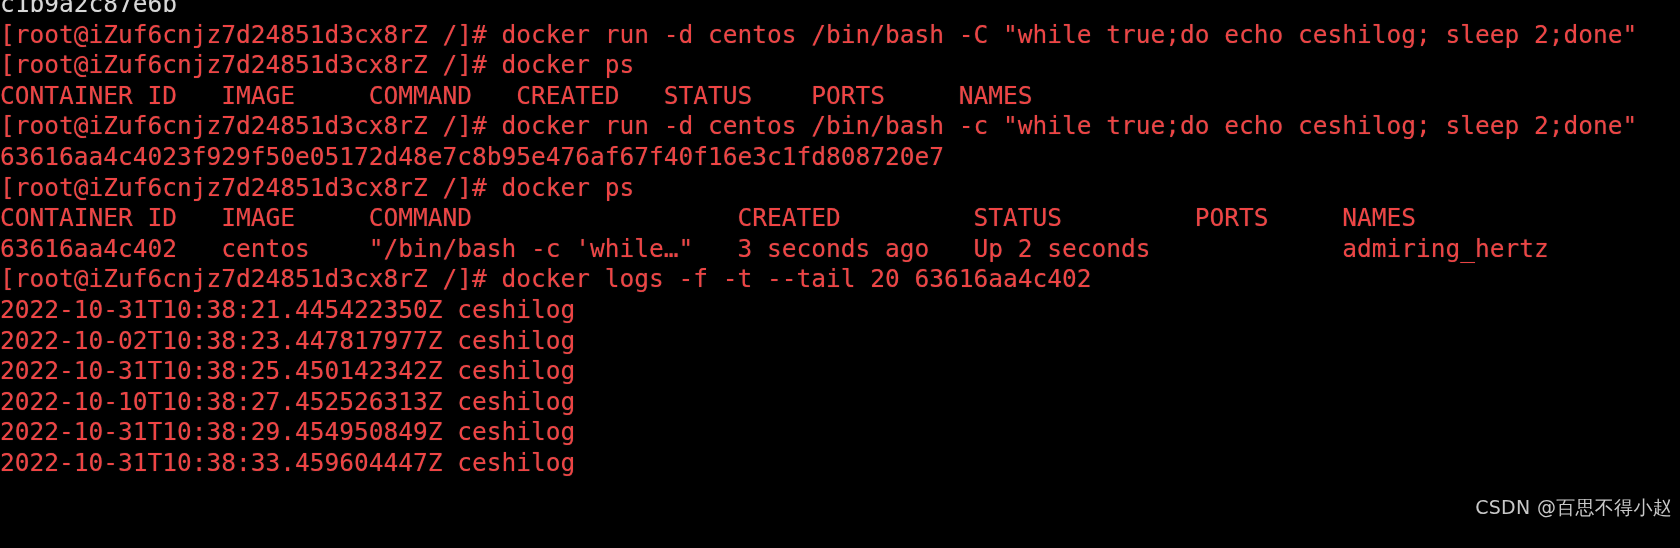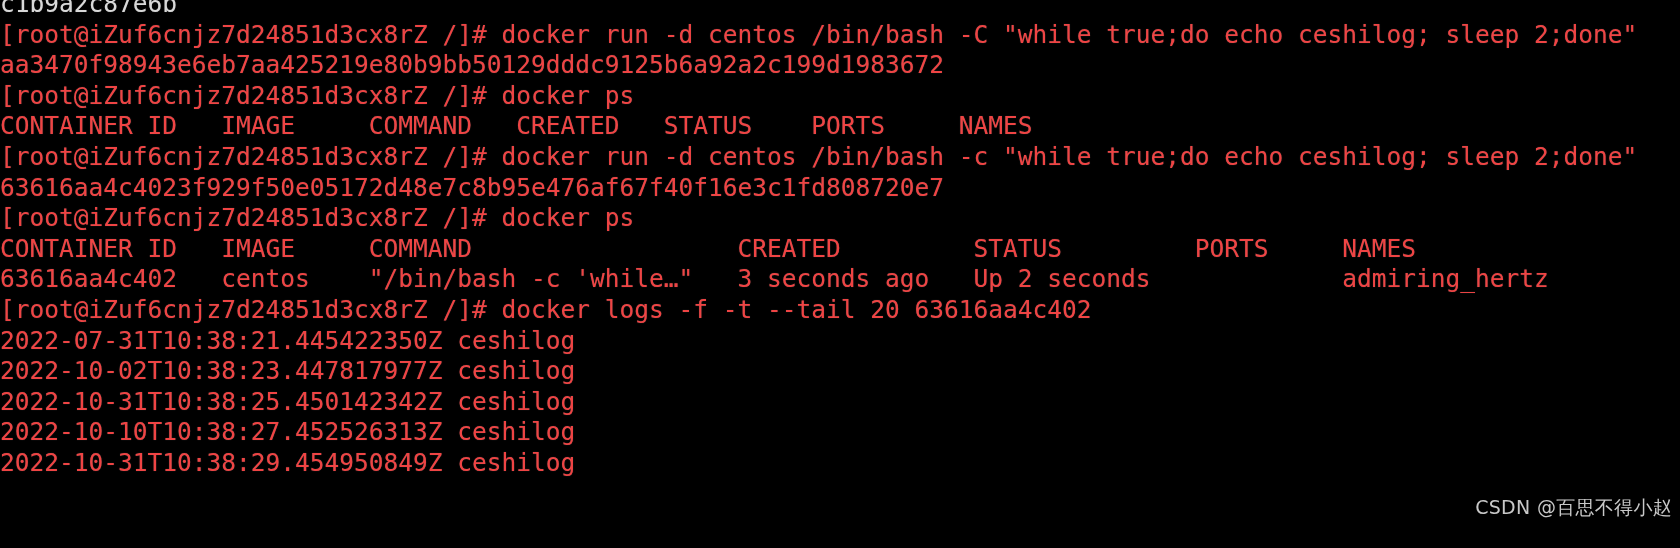--- a/index.html
+++ b/index.html
@@ -49,29 +49,29 @@
     letter-spacing: 0.3px;
   }
 </style>
 </head>
 <body>
 
 <div id="terminal">
   <div class="screen">
     <div class="line clipped-top">c1b9a2c87e6b</div>
     <div class="line">[root@iZuf6cnjz7d24851d3cx8rZ /]# docker run -d centos /bin/bash -C "while true;do echo ceshilog; sleep 2;done"</div>
-    <div class="line">aa3470f98943e6eb7aa425219e80b9bb50129dddc9125b6a92a2c199d1983672</div>
     <div class="line">[root@iZuf6cnjz7d24851d3cx8rZ /]# docker ps</div>
     <div class="line">CONTAINER ID   IMAGE     COMMAND   CREATED   STATUS    PORTS     NAMES</div>
     <div class="line">[root@iZuf6cnjz7d24851d3cx8rZ /]# docker run -d centos /bin/bash -c "while true;do echo ceshilog; sleep 2;done"</div>
     <div class="line">63616aa4c4023f929f50e05172d48e7c8b95e476af67f40f16e3c1fd808720e7</div>
     <div class="line">[root@iZuf6cnjz7d24851d3cx8rZ /]# docker ps</div>
     <div class="line">CONTAINER ID   IMAGE     COMMAND                  CREATED         STATUS         PORTS     NAMES</div>
     <div class="line">63616aa4c402   centos    "/bin/bash -c 'while…"   3 seconds ago   Up 2 seconds             admiring_hertz</div>
     <div class="line">[root@iZuf6cnjz7d24851d3cx8rZ /]# docker logs -f -t --tail 20 63616aa4c402</div>
-    <div class="line">2022-07-31T10:38:21.445422350Z ceshilog</div>
+    <div class="line">2022-10-31T10:38:21.445422350Z ceshilog</div>
     <div class="line">2022-10-02T10:38:23.447817977Z ceshilog</div>
     <div class="line">2022-10-31T10:38:25.450142342Z ceshilog</div>
     <div class="line">2022-10-10T10:38:27.452526313Z ceshilog</div>
     <div class="line">2022-10-31T10:38:29.454950849Z ceshilog</div>
+    <div class="line">2022-10-31T10:38:33.459604447Z ceshilog</div>
   </div>
   <div class="watermark">CSDN @百思不得小赵</div>
 </div>
 
 </body></html>

